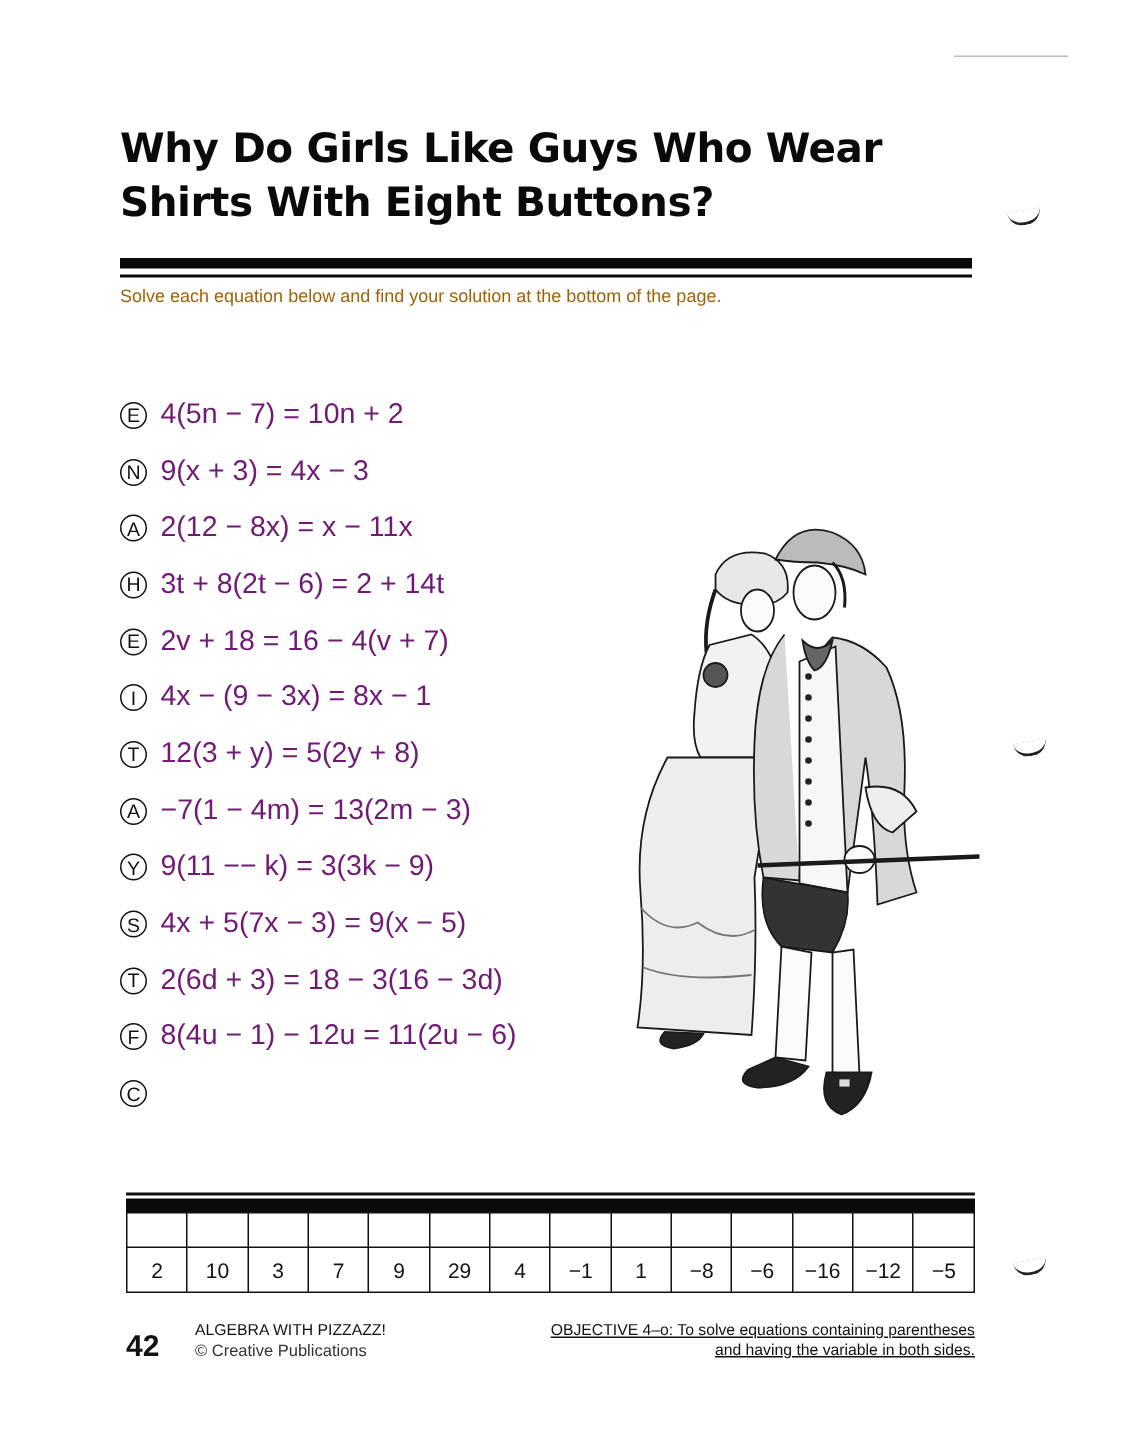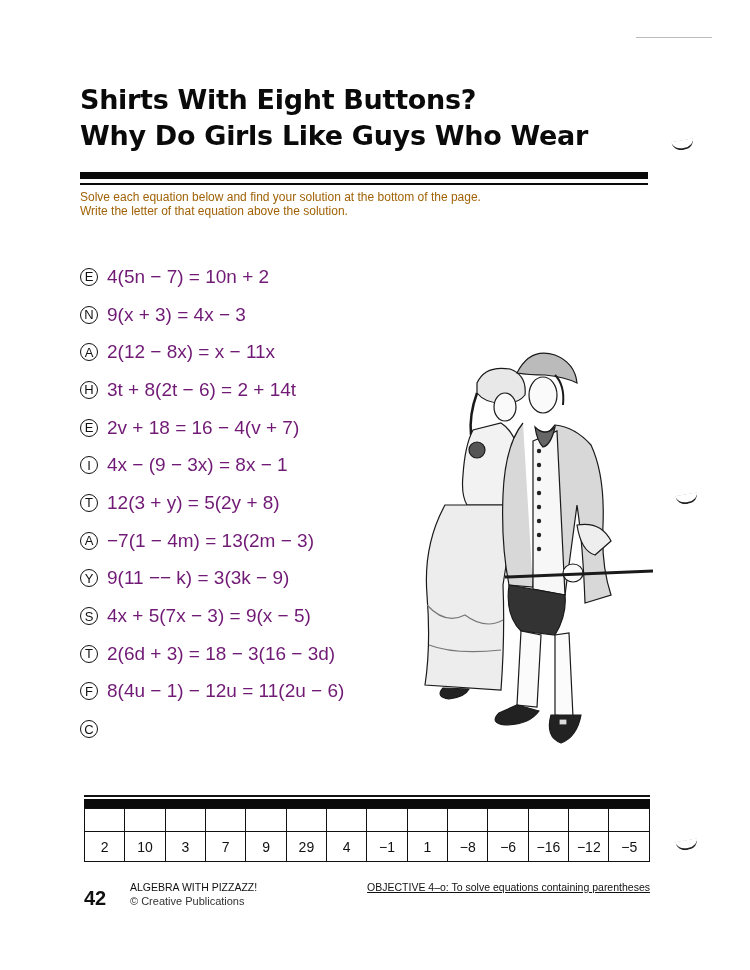--- a/index.html
+++ b/index.html
@@ -82,30 +82,29 @@
 </style>
 </head>
 <body>
 
 <div class="scan-mark-top"></div>
 <div class="curl" style="left:672px; top:140px;"></div>
 <div class="curl" style="left:676px; top:494px;"></div>
 <div class="curl" style="left:676px; top:840px;"></div>
 
 <div class="title">
+  <div>Why Do Girls Like Guys Who Wear</div>
   <div>Shirts With Eight Buttons?</div>
-  <div>Why Do Girls Like Guys Who Wear</div>
 </div>
 
 <div class="rule-thick"></div>
 <div class="rule-thin"></div>
 
 <div class="instructions">
   <div>Solve each equation below and find your solution at the bottom of the page.</div>
-  <div>Write the letter of that equation above the solution.</div>
 </div>
 
 <div class="equations">
   <div class="eq-row">
       <span class="letter-circle">E</span>
       <span class="eq-text">4(5n − 7) = 10n + 2</span>
     </div>
   <div class="eq-row">
       <span class="letter-circle">N</span>
       <span class="eq-text">9(x + 3) = 4x − 3</span>
@@ -250,13 +249,14 @@
     </tr>
   </tbody>
     </table>
 </div>
 
 <div class="page-number">42</div>
 <div class="book-title">ALGEBRA WITH PIZZAZZ!</div>
 <div class="book-copy">© Creative Publications</div>
 <div class="objective">
   <div>OBJECTIVE 4–o: To solve equations containing parentheses</div>
+  <div>and having the variable in both sides.</div>
 </div>
 
 </body></html>

